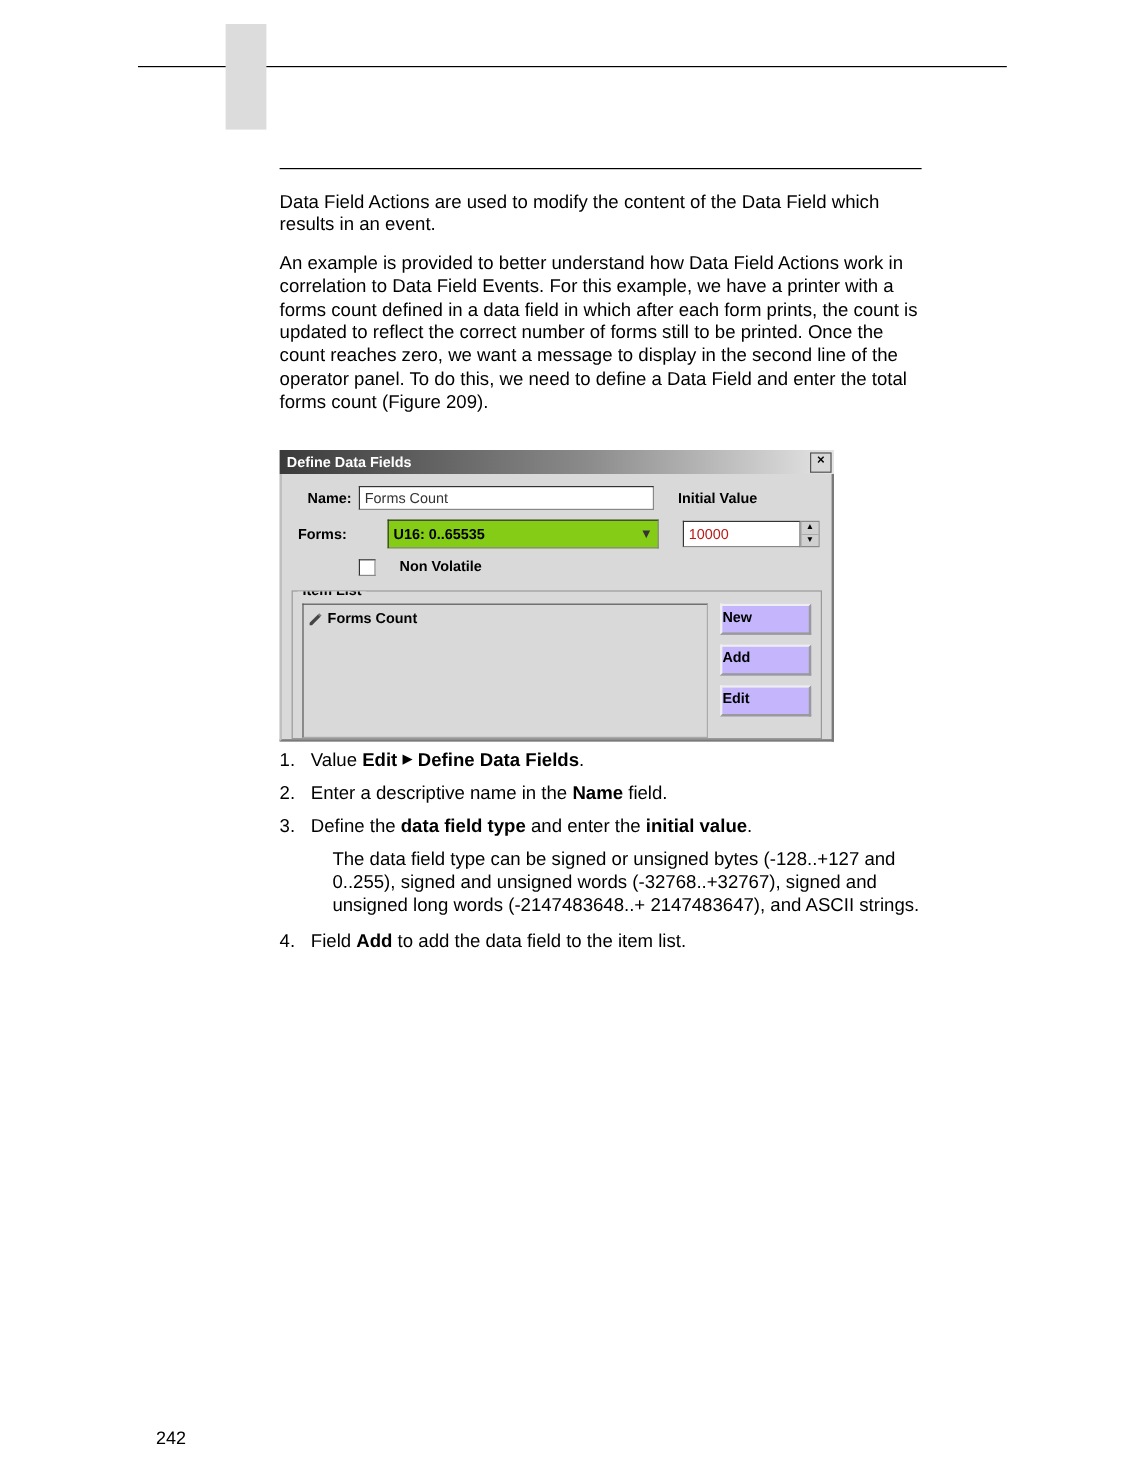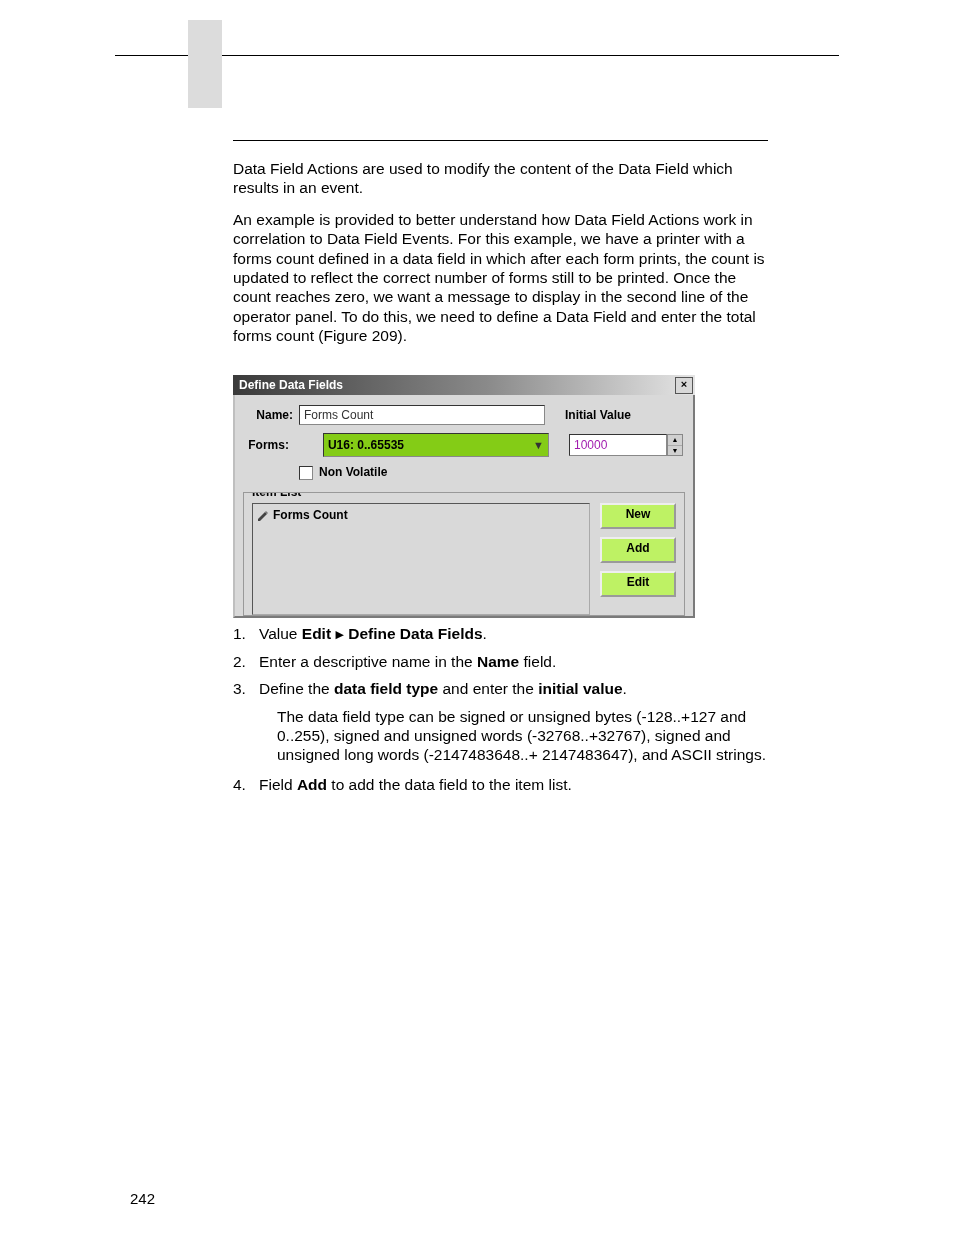--- a/index.html
+++ b/index.html
@@ -133,21 +133,21 @@
     display: flex;
     margin-left: 20px;
   }
   .iv-input {
     width: 88px;
     height: 20px;
     background: #fff;
     border: 1px inset #888;
     padding: 0 4px;
     font-size: 12px;
-    color: #a21caf;
+    color: #b91c1c;
     line-height: 20px;
   }
   .spin-btns {
     width: 14px;
     display: flex;
     flex-direction: column;
     border: 1px solid #888;
   }
   .spin-btn {
     flex: 1;
@@ -158,20 +158,21 @@
     border-bottom: 1px solid #aaa;
   }
   .spin-btn:last-child { border-bottom: none; }
   .checkbox-row {
     display: flex;
     align-items: center;
     margin-left: 54px;
     margin-bottom: 12px;
     font-weight: bold;
     font-size: 12px;
+    gap: 14px;
   }
   .chk {
     width: 12px;
     height: 12px;
     background: #fff;
     border: 1px inset #888;
     margin-right: 6px;
   }
   .itemlist-frame {
     border: 1px solid #999;
@@ -214,25 +215,25 @@
     margin-right: 4px;
   }
   .btn-col {
     width: 76px;
     display: flex;
     flex-direction: column;
     gap: 8px;
   }
   .win-btn {
     height: 22px;
-    background: #bef264;
+    background: #c4b5fd;
     border: 2px outset #eee;
     font-weight: bold;
     font-size: 12px;
-    text-align: center;
+    text-align: left;
     line-height: 18px;
   }
 
   .caption {
     font-size: 14px;
     font-weight: bold;
     margin: 6px 0 26px 0;
   }
 
   

